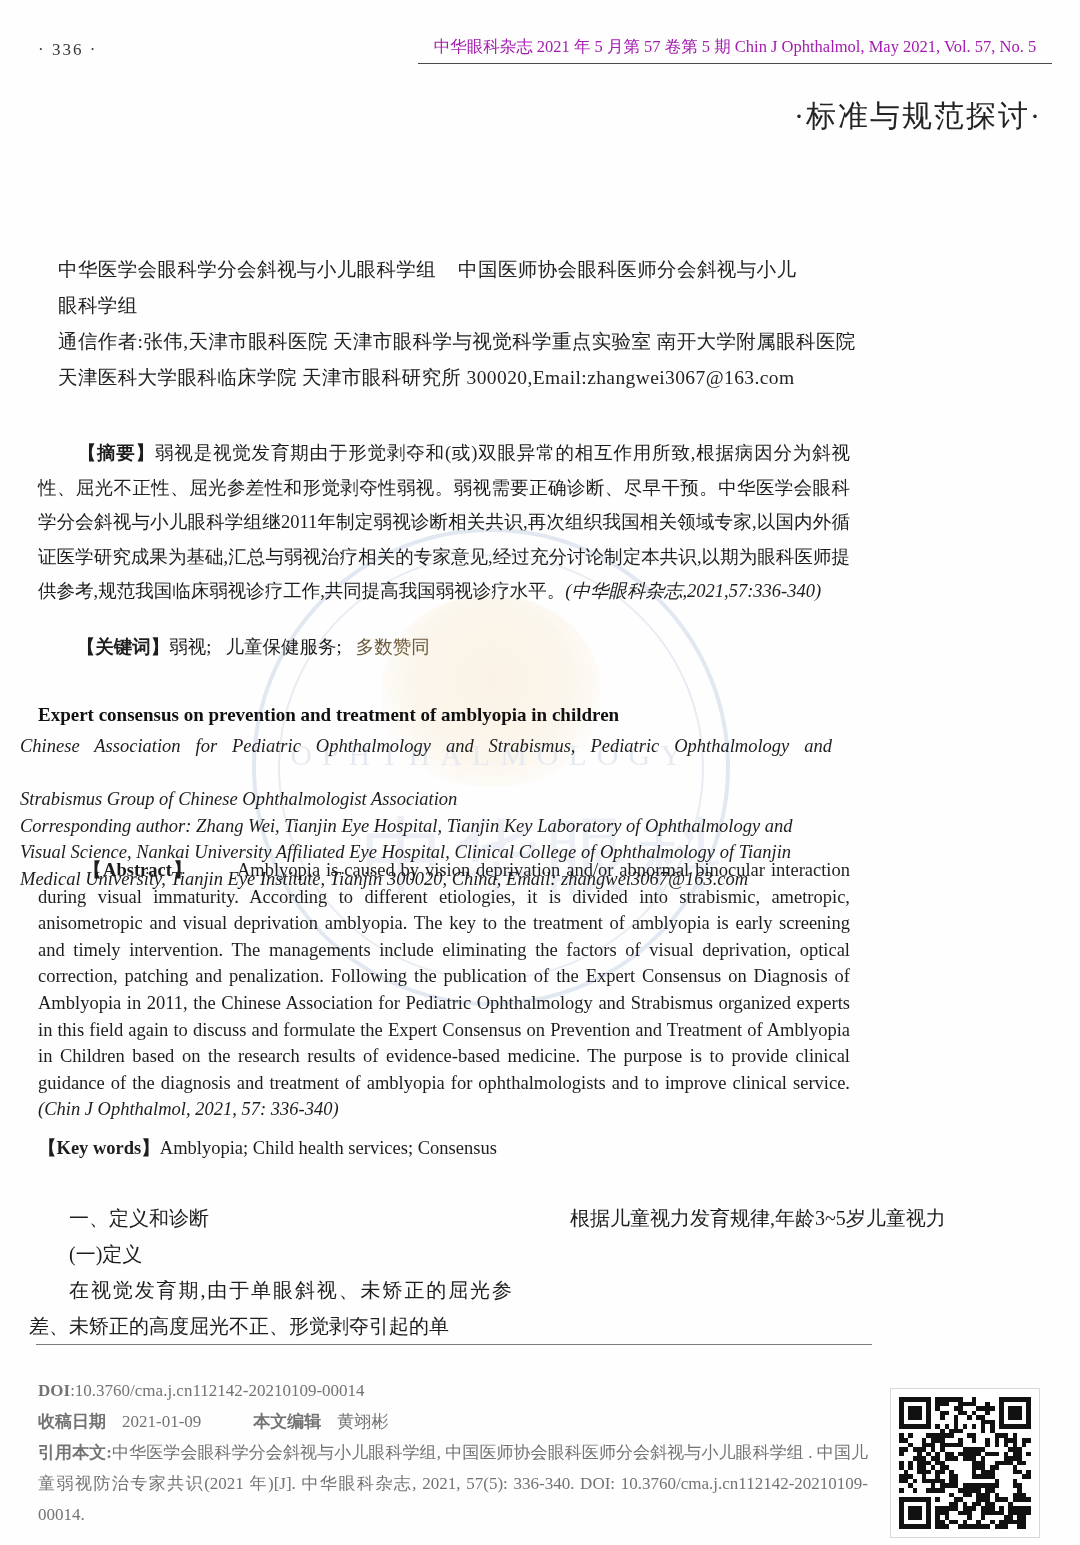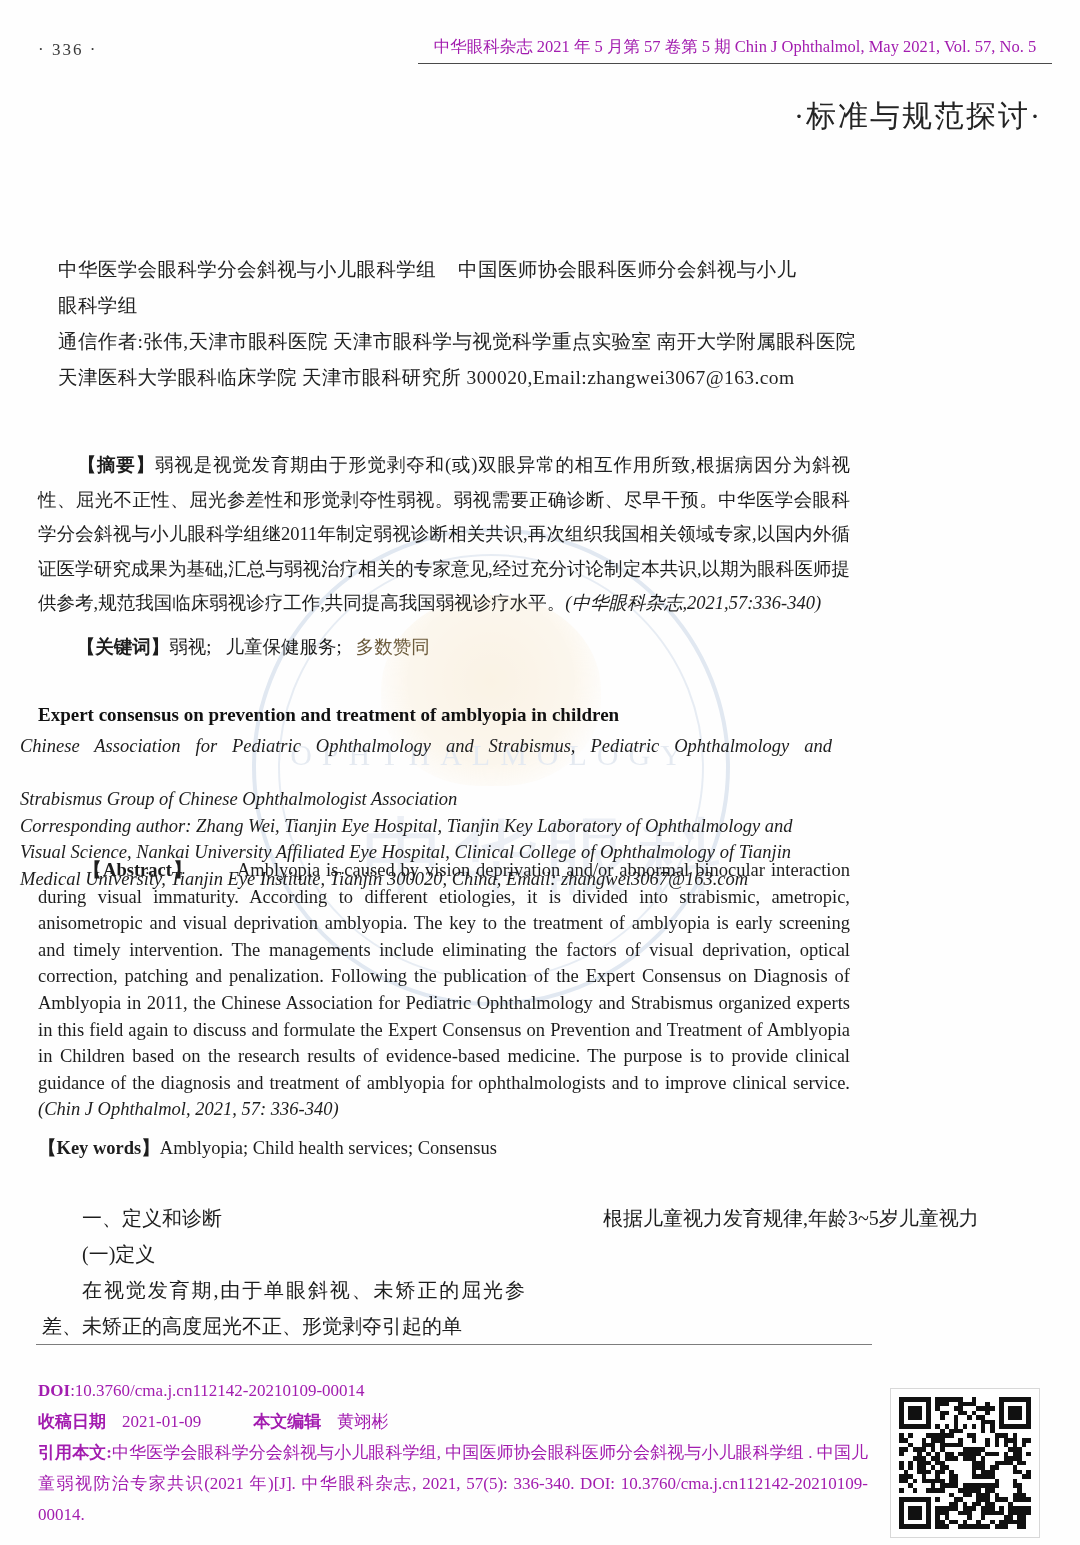--- a/index.html
+++ b/index.html
@@ -131,21 +131,21 @@
     color: #222;
     letter-spacing: .4px;
     margin-left: 20px;
   }
   .authors-block .grp-gap { display:inline-block; width: 22px; }
 
   
   .cn-abstract {
     position: absolute;
     left: 38px;
-    top: 448px;
+    top: 436px;
     width: 812px;
     z-index: 2;
     font-size: 18.5px;
     line-height: 34.5px;
     text-align: justify;
     text-justify: inter-character;
     color: #1d1d1d;
   }
   .cn-abstract .lead { font-weight: 700; }
   .cn-abstract .cite { font-style: italic; }
@@ -218,26 +218,26 @@
     width: 812px;
     z-index: 2;
     font-size: 18.5px;
     color: #1d1d1d;
   }
   .en-keywords .lead { font-weight: 700; }
 
   
   .body-cols {
     position: absolute;
-    left: 42px;
+    left: 29px;
     top: 1200px;
     width: 1004px;
     z-index: 2;
     display: flex;
-    gap: 38px;
+    gap: 18px;
   }
   .col {
     width: 483px;
     font-size: 20px;
     line-height: 36px;
     color: #1d1d1d;
     text-align: justify;
     text-justify: inter-character;
   }
   .col p { margin: 0; }
@@ -255,21 +255,21 @@
     z-index: 2;
   }
   .footer {
     position: absolute;
     left: 38px;
     top: 1375px;
     width: 830px;
     z-index: 2;
     font-size: 17px;
     line-height: 31px;
-    color: #a21caf;
+    color: #737373;
   }
   .footer .b { font-weight: 700; }
   .footer .gap { display:inline-block; width: 16px; }
   .footer .gap-lg { display:inline-block; width: 52px; }
   .footer .cite-line { text-align: justify; }
 
   
   .qr-wrap {
     position: absolute;
     left: 890px;

